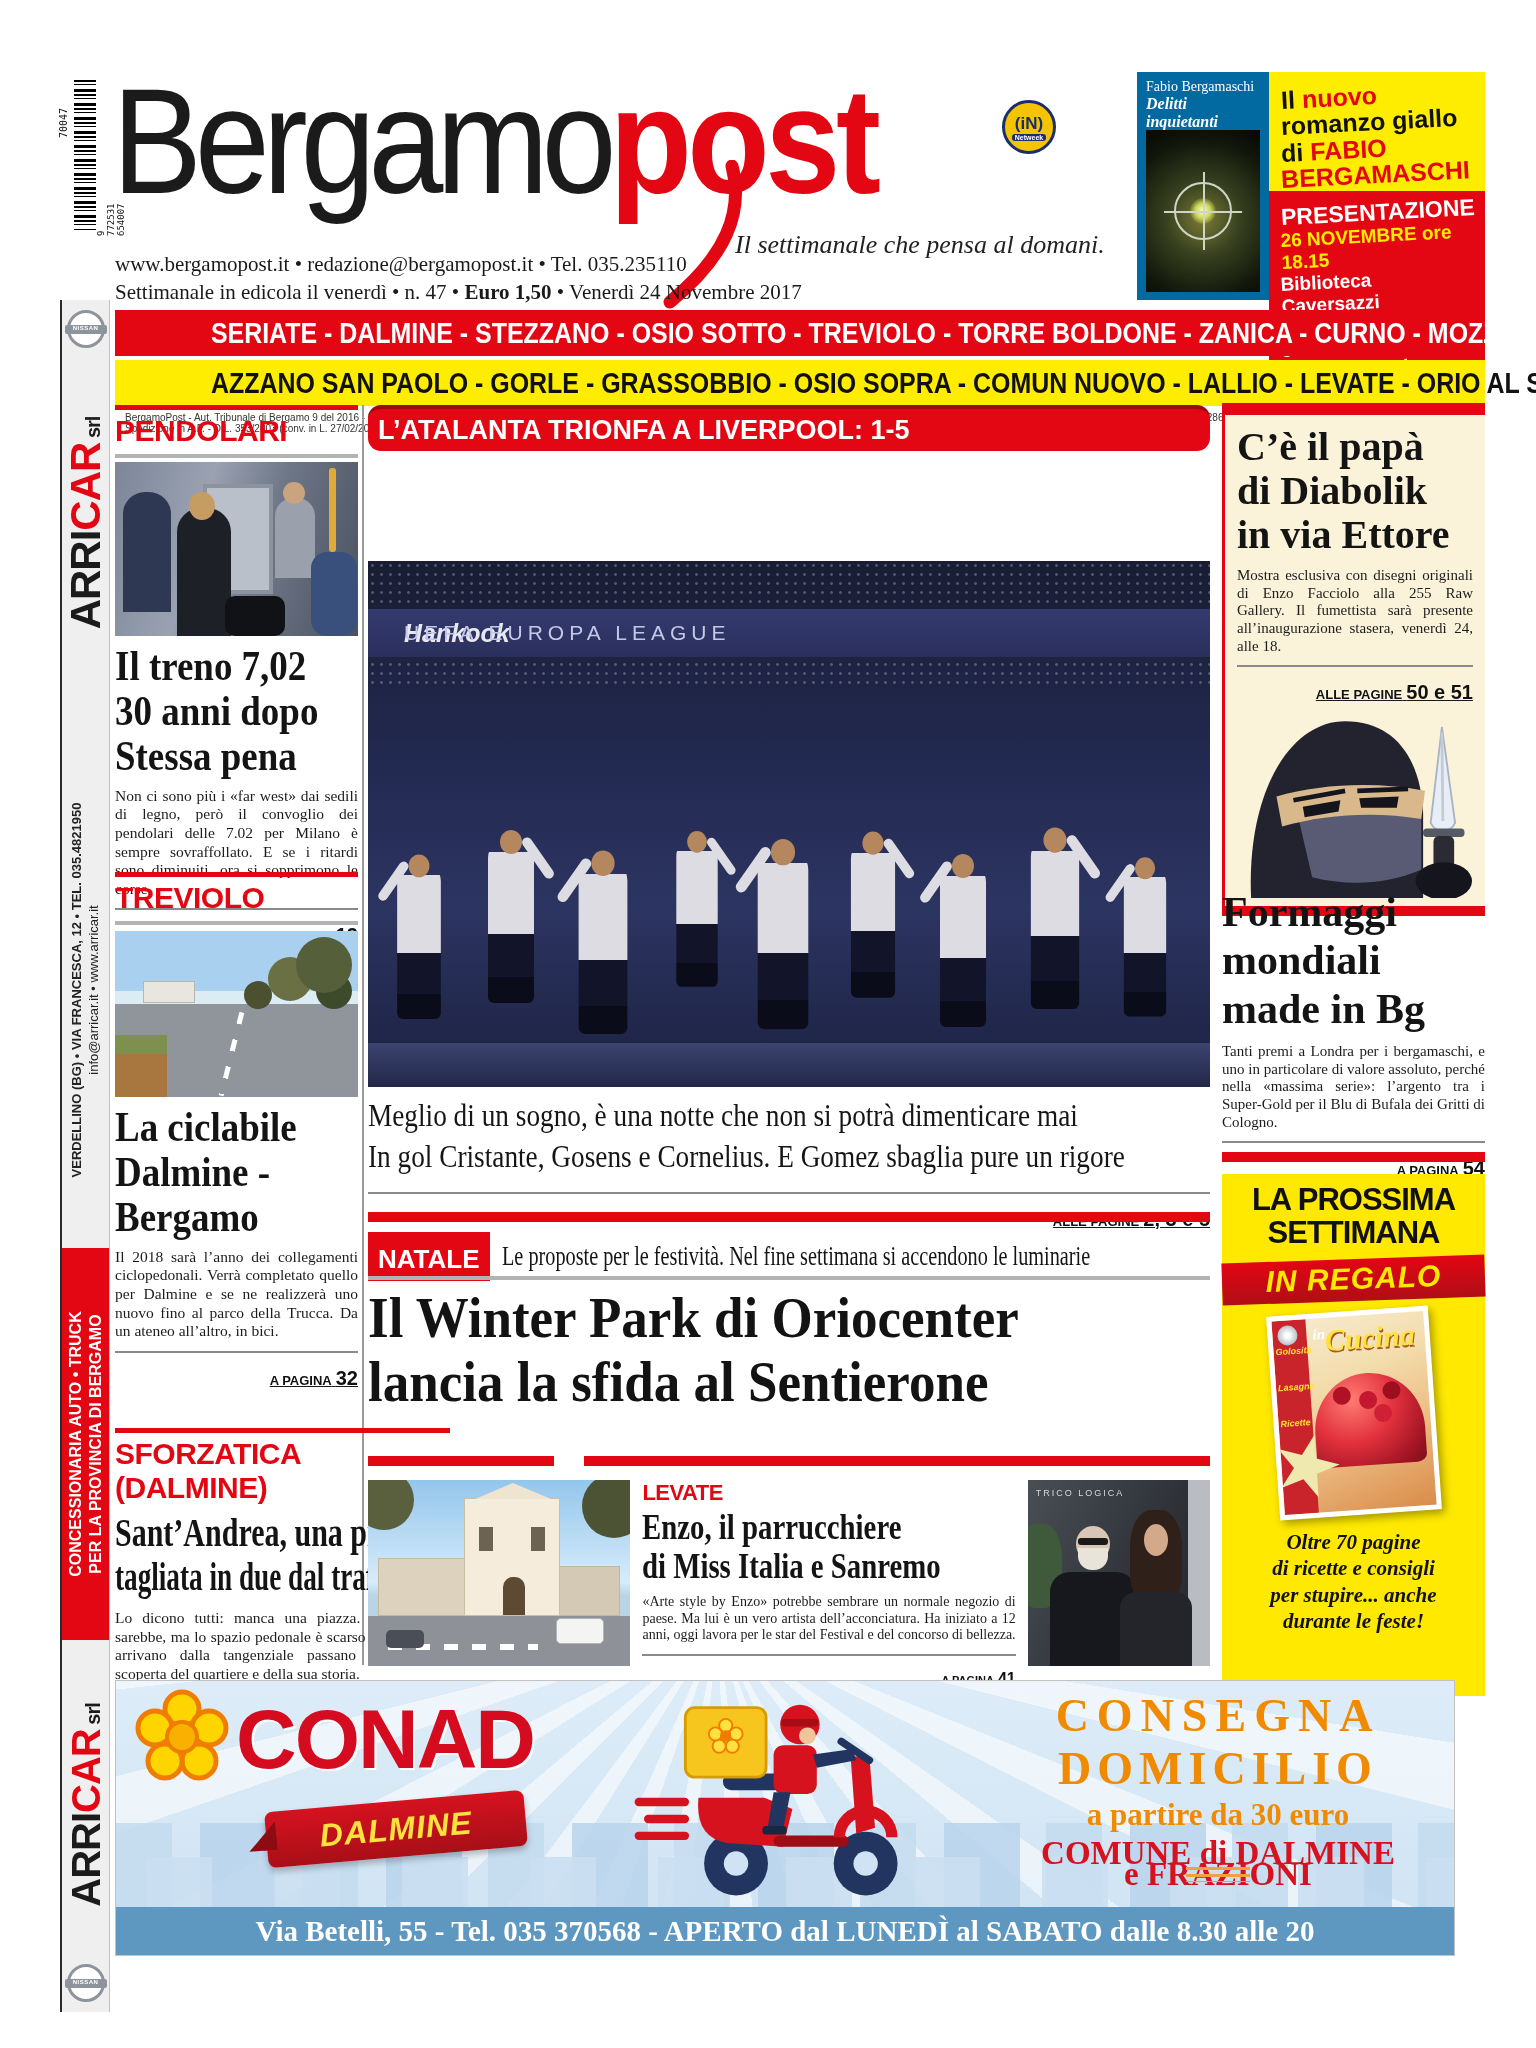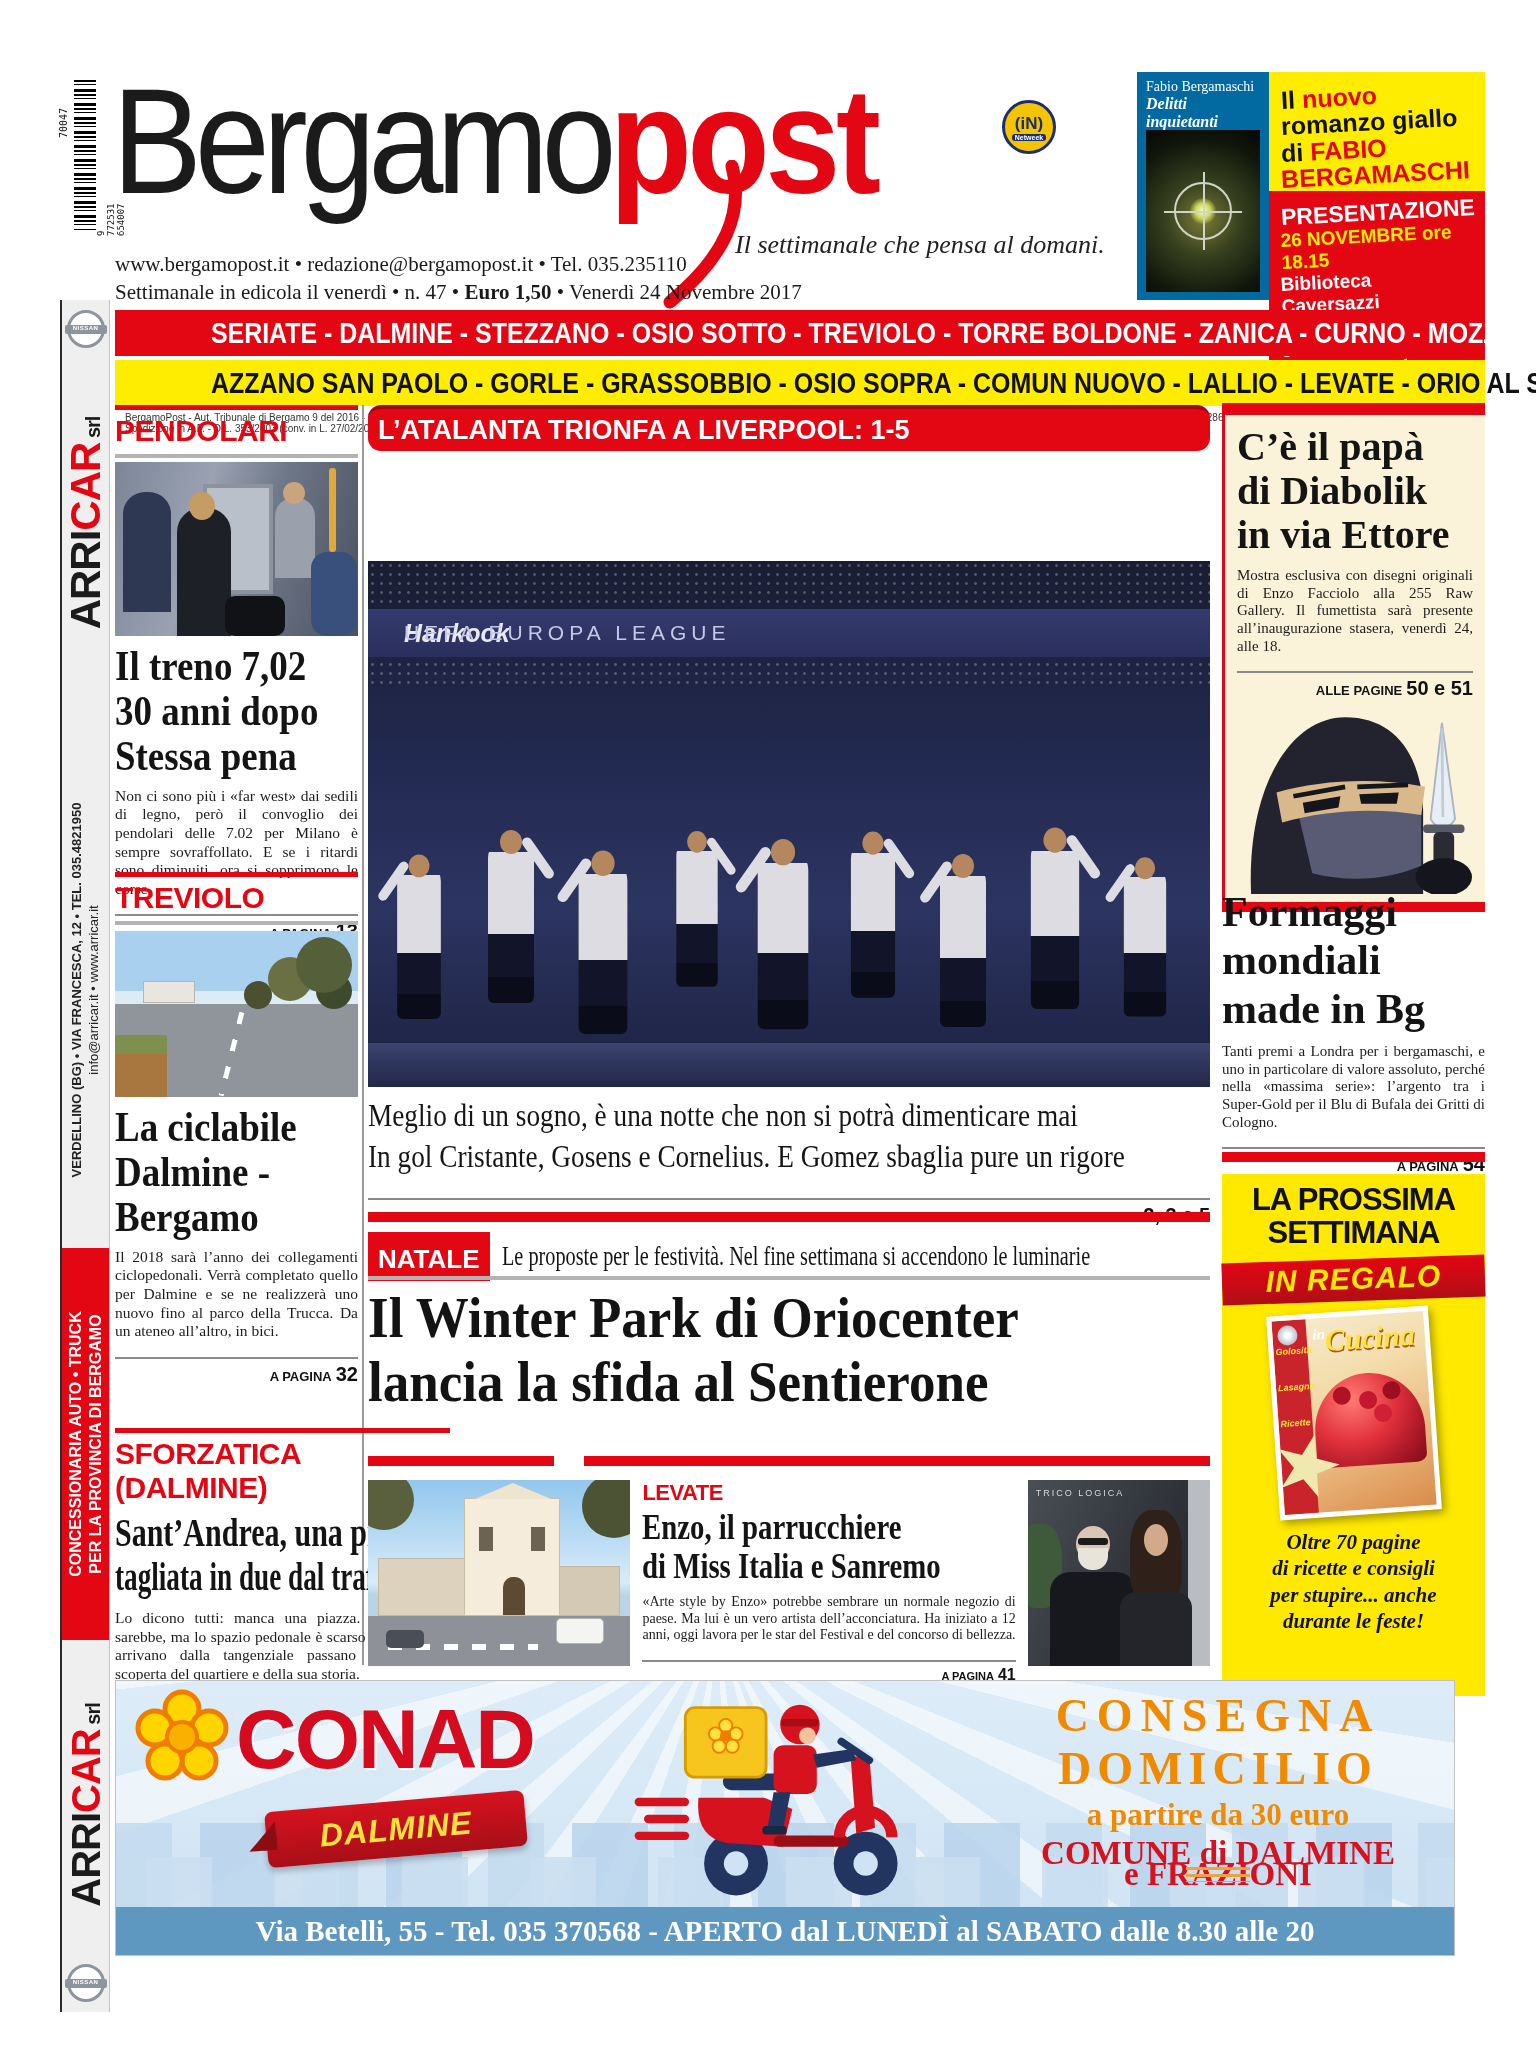--- a/index.html
+++ b/index.html
@@ -7,21 +7,21 @@
   .page { position:relative; width:1536px; height:2048px; background:#fff; overflow:hidden;
           font-family:"Liberation Serif","DejaVu Serif",serif; color:#1a1a1a; }
   .abs { position:absolute; }
 
   
   .kick { font-family:"Liberation Sans","DejaVu Sans",sans-serif; font-weight:900; color:#e30613; letter-spacing:-0.5px; }
   .rule-red { background:#e30613; height:5px; }
   .rule-gray { background:#b3b3b3; height:4px; }
   .headline { font-family:"Liberation Serif","DejaVu Serif",serif; font-weight:700; color:#141414; }
   .body-text { font-family:"Liberation Serif","DejaVu Serif",serif; text-align:justify; color:#1c1c1c; }
-  .pages { border-top:2px solid #8a8a8a; padding-top:4px; text-align:right; margin-top:16px; }
+  .pages { border-top:2px solid #8a8a8a; padding-top:14px; text-align:right; margin-top:10px;text-decoration:underline; }
   .pages .plabel { font:700 13px "Liberation Sans","DejaVu Sans",sans-serif; color:#111; }
   .pages .pnum { font:900 20px "Liberation Sans","DejaVu Sans",sans-serif; color:#111; }
   .pages.sm .plabel { font-size:11px; } .pages.sm .pnum { font-size:16px; }
   .sx68{display:inline-block;transform:scaleX(.68);transform-origin:left center;white-space:nowrap;}
   .sx75{display:inline-block;transform:scaleX(.75);transform-origin:left center;white-space:nowrap;}
   .sx80{display:inline-block;transform:scaleX(.80);transform-origin:left center;white-space:nowrap;}
   .sx88{display:inline-block;transform:scaleX(.88);transform-origin:left center;white-space:nowrap;}
   .sx93{display:inline-block;transform:scaleX(.93);transform-origin:left center;white-space:nowrap;}
   .cxc{display:block;transform:scaleX(.86);transform-origin:center;white-space:nowrap;text-align:center;}
 

